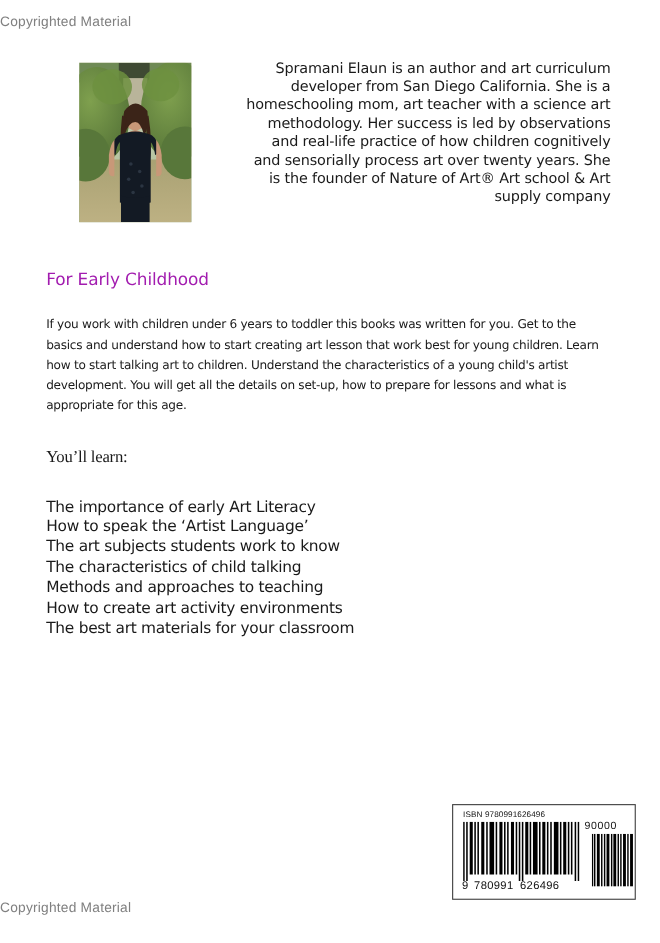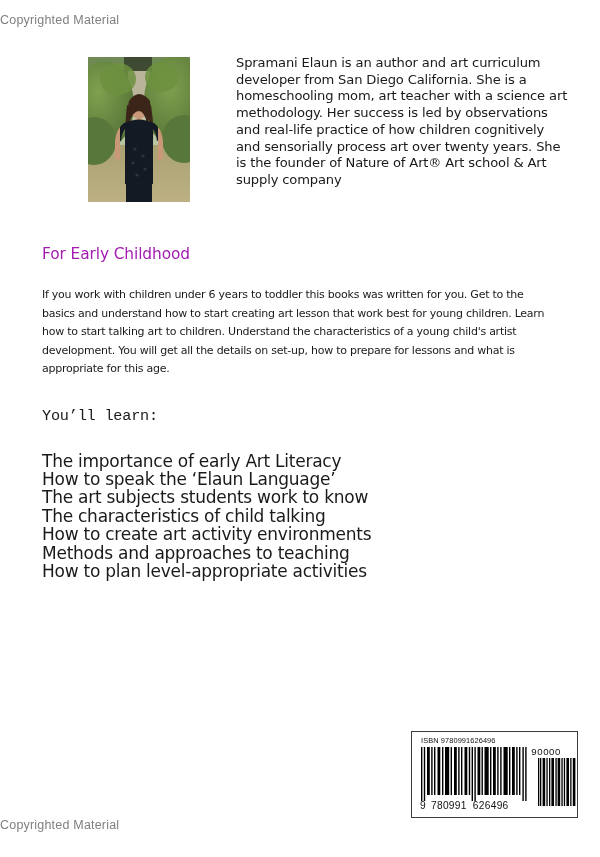--- a/index.html
+++ b/index.html
@@ -33,24 +33,25 @@
     letter-spacing: 0.2px;
     color: #808080;
     user-select: none;
   }
   .watermark-top { top: 13px; }
   .watermark-bottom { top: 818px; }
 
   
   .author-block {
     position: absolute;
-    left: 16px;
+    left: 0;
     top: 55px;
     width: 544px;
     height: 150px;
+    text-align: right;
   }
 
   .author-photo {
     position: absolute;
     left: 72px;
     top: 2px;
     width: 102px;
     height: 145px;
     overflow: hidden;
     background: #8a9a62;
@@ -91,36 +92,36 @@
     font-family: "DejaVu Sans", sans-serif;
     font-size: 11px;
     line-height: 18.6px;
     color: #1a1a1a;
     letter-spacing: -0.25px;
     margin: 0;
     width: 512px;
   }
 
   .learn-label {
-    font-family: Liberation Mono, monospace;
+    font-family: Liberation Serif, serif;
     font-size: 15.2px;
     line-height: 18.6px;
     color: #1a1a1a;
     letter-spacing: -0.2px;
     margin: 28px 0 0 0;
   }
 
   .learn-list {
     list-style: none;
     margin: 26px 0 0 0;
     padding: 0;
   }
   .learn-list li {
     font-family: "DejaVu Sans", sans-serif;
-    font-size: 17px;
+    font-size: 14px;
     line-height: 18.4px;
     color: #1a1a1a;
     letter-spacing: -0.25px;
     white-space: nowrap;
   }
 
   
   .barcode-box {
     position: absolute;
     left: 411px;
@@ -244,26 +245,26 @@
   <div class="body-wrap">
 
     <h2 class="heading">For Early Childhood</h2>
 
     <p class="paragraph">If you work with children under 6 years to toddler this books was written for you. Get to the basics and understand how to start creating art lesson that work best for young children. Learn how to start talking art to children. Understand the characteristics of a young child's artist development. You will get all the details on set-up, how to prepare for lessons and what is appropriate for this age.</p>
 
     <p class="learn-label">You’ll learn:</p>
 
     <ul class="learn-list">
       <li>The importance of early Art Literacy</li>
-      <li>How to speak the ‘Elaun Language’</li>
+      <li>How to speak the ‘Artist Language’</li>
       <li>The art subjects students work to know</li>
       <li>The characteristics of child talking</li>
+      <li>Methods and approaches to teaching</li>
       <li>How to create art activity environments</li>
-      <li>Methods and approaches to teaching</li>
-      <li>How to plan level-appropriate activities</li>
+      <li>The best art materials for your classroom</li>
     </ul>
   </div>
 
   <div class="barcode-box">
 
     <div class="isbn-label">ISBN 9780991626496</div>
 
     <div class="price-label">90000</div>
 
     <div class="bars-main">

